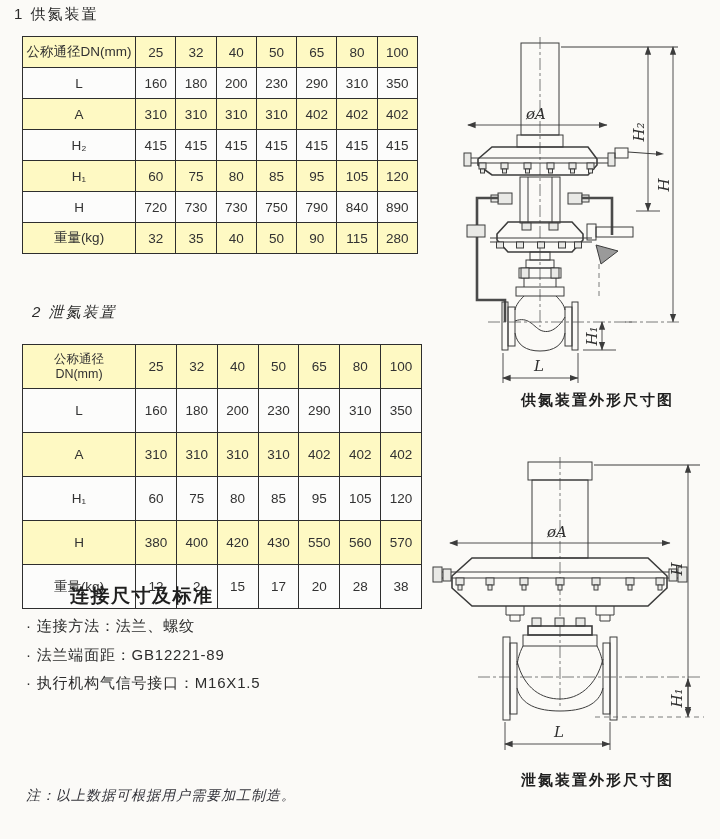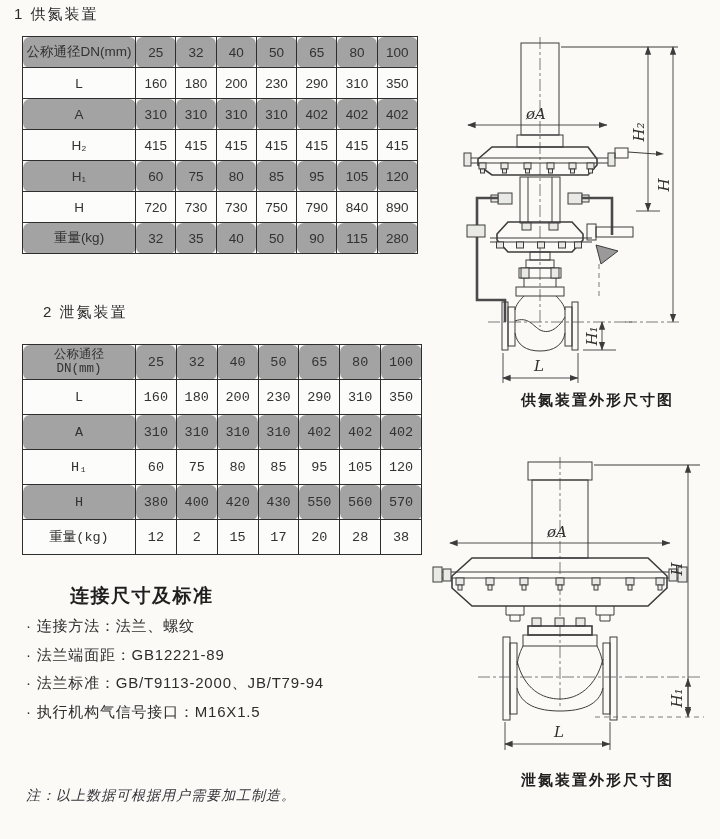--- a/index.html
+++ b/index.html
@@ -3,32 +3,32 @@
 <meta charset="utf-8">
 <style>
   html,body{margin:0;padding:0;}
   body{width:720px;height:839px;position:relative;background:#fbfaf7;
        font-family:"Liberation Sans",sans-serif;color:#262626;overflow:hidden;}
   .page{position:absolute;inset:0;padding-left:10px;}
 
   
   .sec-title{position:absolute;font-size:15px;letter-spacing:2px;color:#2b2b2b;}
   #title1{left:14px;top:5px;}
-  #title2{left:43px;top:303px;}
+  #title2{left:32px;top:303px;font-style:italic;}
 
   
   table{position:absolute;border-collapse:collapse;table-layout:fixed;}
   td{border:1.5px solid #2e2e2e;text-align:center;vertical-align:middle;
      font-size:13.5px;color:#323232;padding:0;white-space:pre-line;}
-  tr.shade td{background:#a3a3a3;border-radius:7px;}
+  tr.shade td{background:#fef9c3;}
   tr:not(.shade) td{background:#fcfcfb;}
   #table1{left:22px;top:36px;width:396px;}
   #table1 tr{height:31px;}
   #table2{left:22px;top:344px;width:400px;}
-  #table2 tr{height:35px;font-family:Liberation Mono, monospace;}
+  #table2 tr{height:44px;}
   #table2 tr:first-child td:first-child{font-size:12.5px;line-height:1.15;}
 
   
   #spec-title{position:absolute;left:22px;top:583px;font-size:19px;font-weight:bold;
               letter-spacing:1.5px;color:#1f1f1f;margin-left:48px;}
   #spec-list{position:absolute;left:26px;top:616px;font-size:15px;color:#2d2d2d;}
   .spec-item{margin-bottom:9.5px;letter-spacing:0.8px;line-height:19px;}
   .spec-item::before{content:"· ";}
   #note{position:absolute;left:26px;top:787px;font-size:14px;font-style:italic;
         font-family:"DejaVu Serif",serif;color:#33333a;letter-spacing:1px;}
@@ -220,21 +220,20 @@
           <td>38</td>
         </tr>
       </tbody>
   </table>
 
   <div id="spec-title">连接尺寸及标准</div>
 
   <div id="spec-list">
     <div class="spec-item">连接方法：法兰、螺纹</div>
     <div class="spec-item">法兰端面距：GB12221-89</div>
-    <div class="spec-item">法兰标准：GB/T9113-2000、JB/T79-94</div>
     <div class="spec-item">执行机构气信号接口：M16X1.5</div>
   </div>
 
   <div id="note">注：以上数据可根据用户需要加工制造。</div>
 
   <svg id="drawing1" width="300" height="360" viewBox="0 0 300 360">
     <defs>
       <marker id="aE1" markerWidth="10" markerHeight="8" refX="9" refY="4" orient="auto">
         <path d="M0,0.5 L9.5,4 L0,7.5 Z" fill="#3c3c3c"></path>
         </marker>

